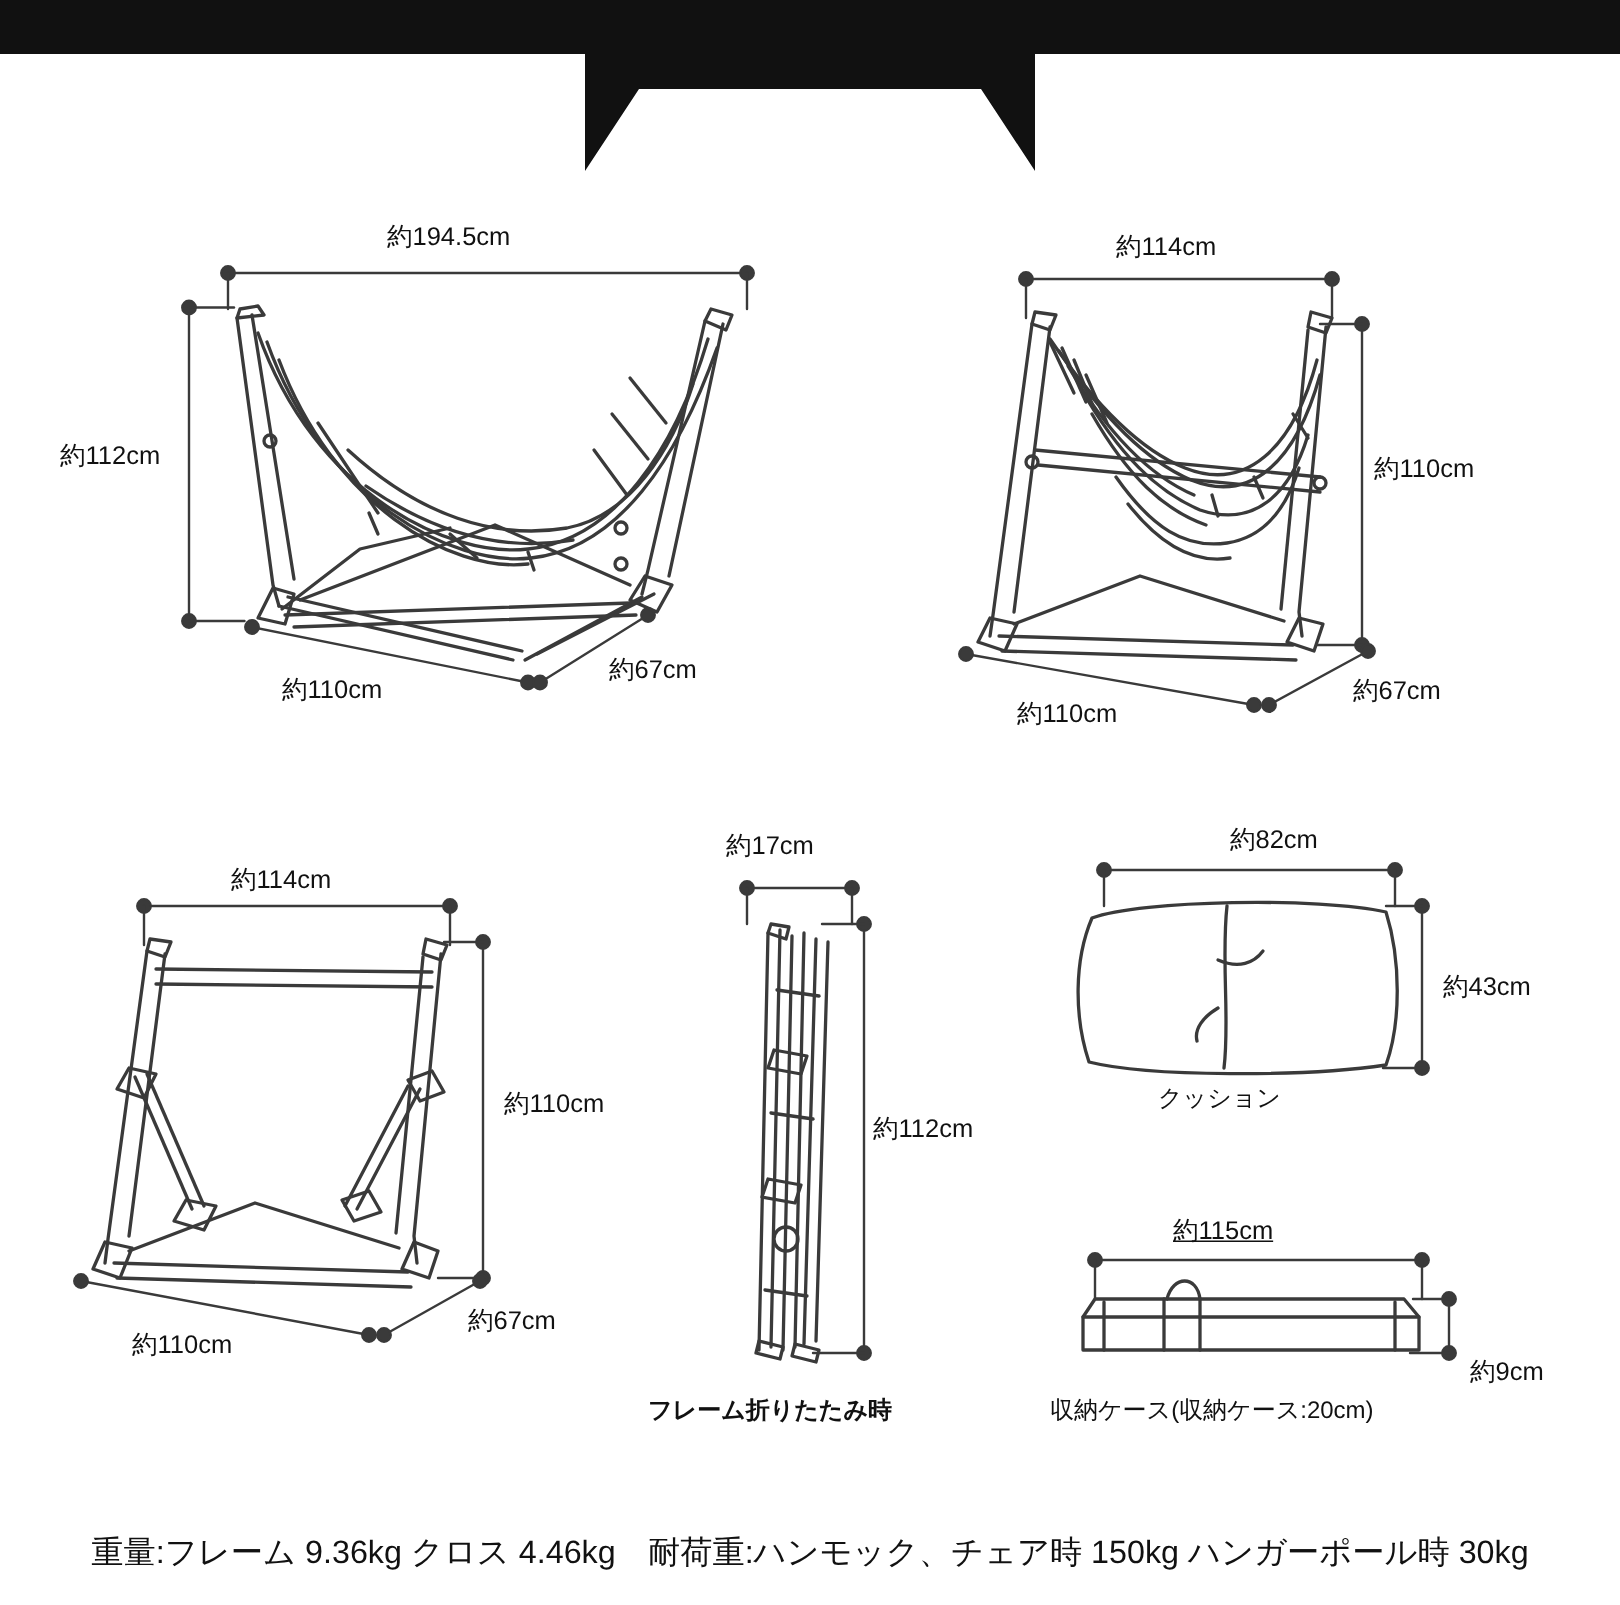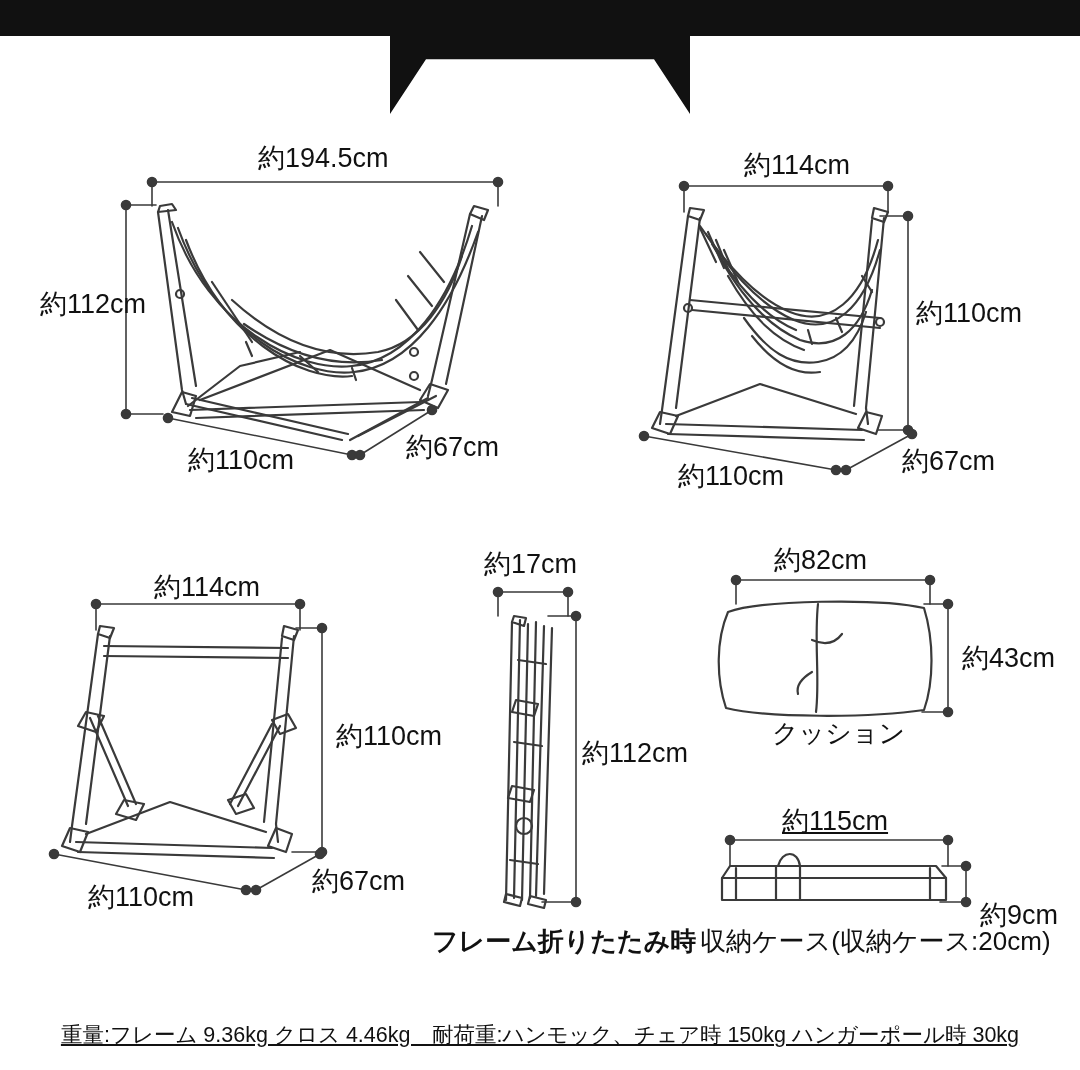--- a/index.html
+++ b/index.html
@@ -52,44 +52,43 @@
     font-size: 42px;
     font-style: italic;
     font-weight: bold;
     letter-spacing: 2px;
     line-height: 42px;
   }
 
   
   .lbl {
     position: absolute;
-    font-size: 27px;
+    font-size: 17px;
     color: #111111;
     white-space: nowrap;
     line-height: 26px;
     text-align: center;
   }
   .caption {
     position: absolute;
-    font-size: 26px;
+    font-size: 16px;
     color: #111111;
     white-space: nowrap;
     line-height: 26px;
   }
   .footer {
     position: absolute;
     left: 0;
     top: 1022px;
     width: 1080px;
     text-align: center;
     font-size: 21.5px;
     color: #111111;
     white-space: nowrap;
     line-height: 26px;
-    text-decoration: underline;
   }
 
   svg { display: block; }
   .diagram-svg {
     position: absolute;
     left: 0;
     top: 0;
   }
 </style>
 </head>
@@ -333,21 +332,21 @@
 
 <div class="lbl" style="left:154px; top:574px;">約114cm</div>
 <div class="lbl" style="left:336px; top:723px;">約110cm</div>
 <div class="lbl" style="left:88px; top:884px;">約110cm</div>
 <div class="lbl" style="left:312px; top:868px;">約67cm</div>
 
 <div class="lbl" style="left:484px; top:551px;">約17cm</div>
 <div class="lbl" style="left:582px; top:740px;">約112cm</div>
 <div class="caption" style="left:432px; top:928px;font-weight:bold;">フレーム折りたたみ時</div>
 
-<div class="lbl" style="left:774px; top:547px;">約82cm</div>
+<div class="lbl" style="left:820px; top:547px;">約82cm</div>
 <div class="lbl" style="left:962px; top:645px;">約43cm</div>
 <div class="caption" style="left:772px; top:720px;">クッション</div>
 
 <div class="lbl" style="left:782px; top:808px;text-decoration:underline;">約115cm</div>
 <div class="lbl" style="left:980px; top:866px;margin-top:36px;">約9cm</div>
 <div class="caption" style="left:700px; top:928px;">収納ケース(収納ケース:20cm)</div>
 
 <div class="footer">重量:フレーム 9.36kg クロス 4.46kg　耐荷重:ハンモック、チェア時 150kg ハンガーポール時 30kg</div>
 
 </body></html>

